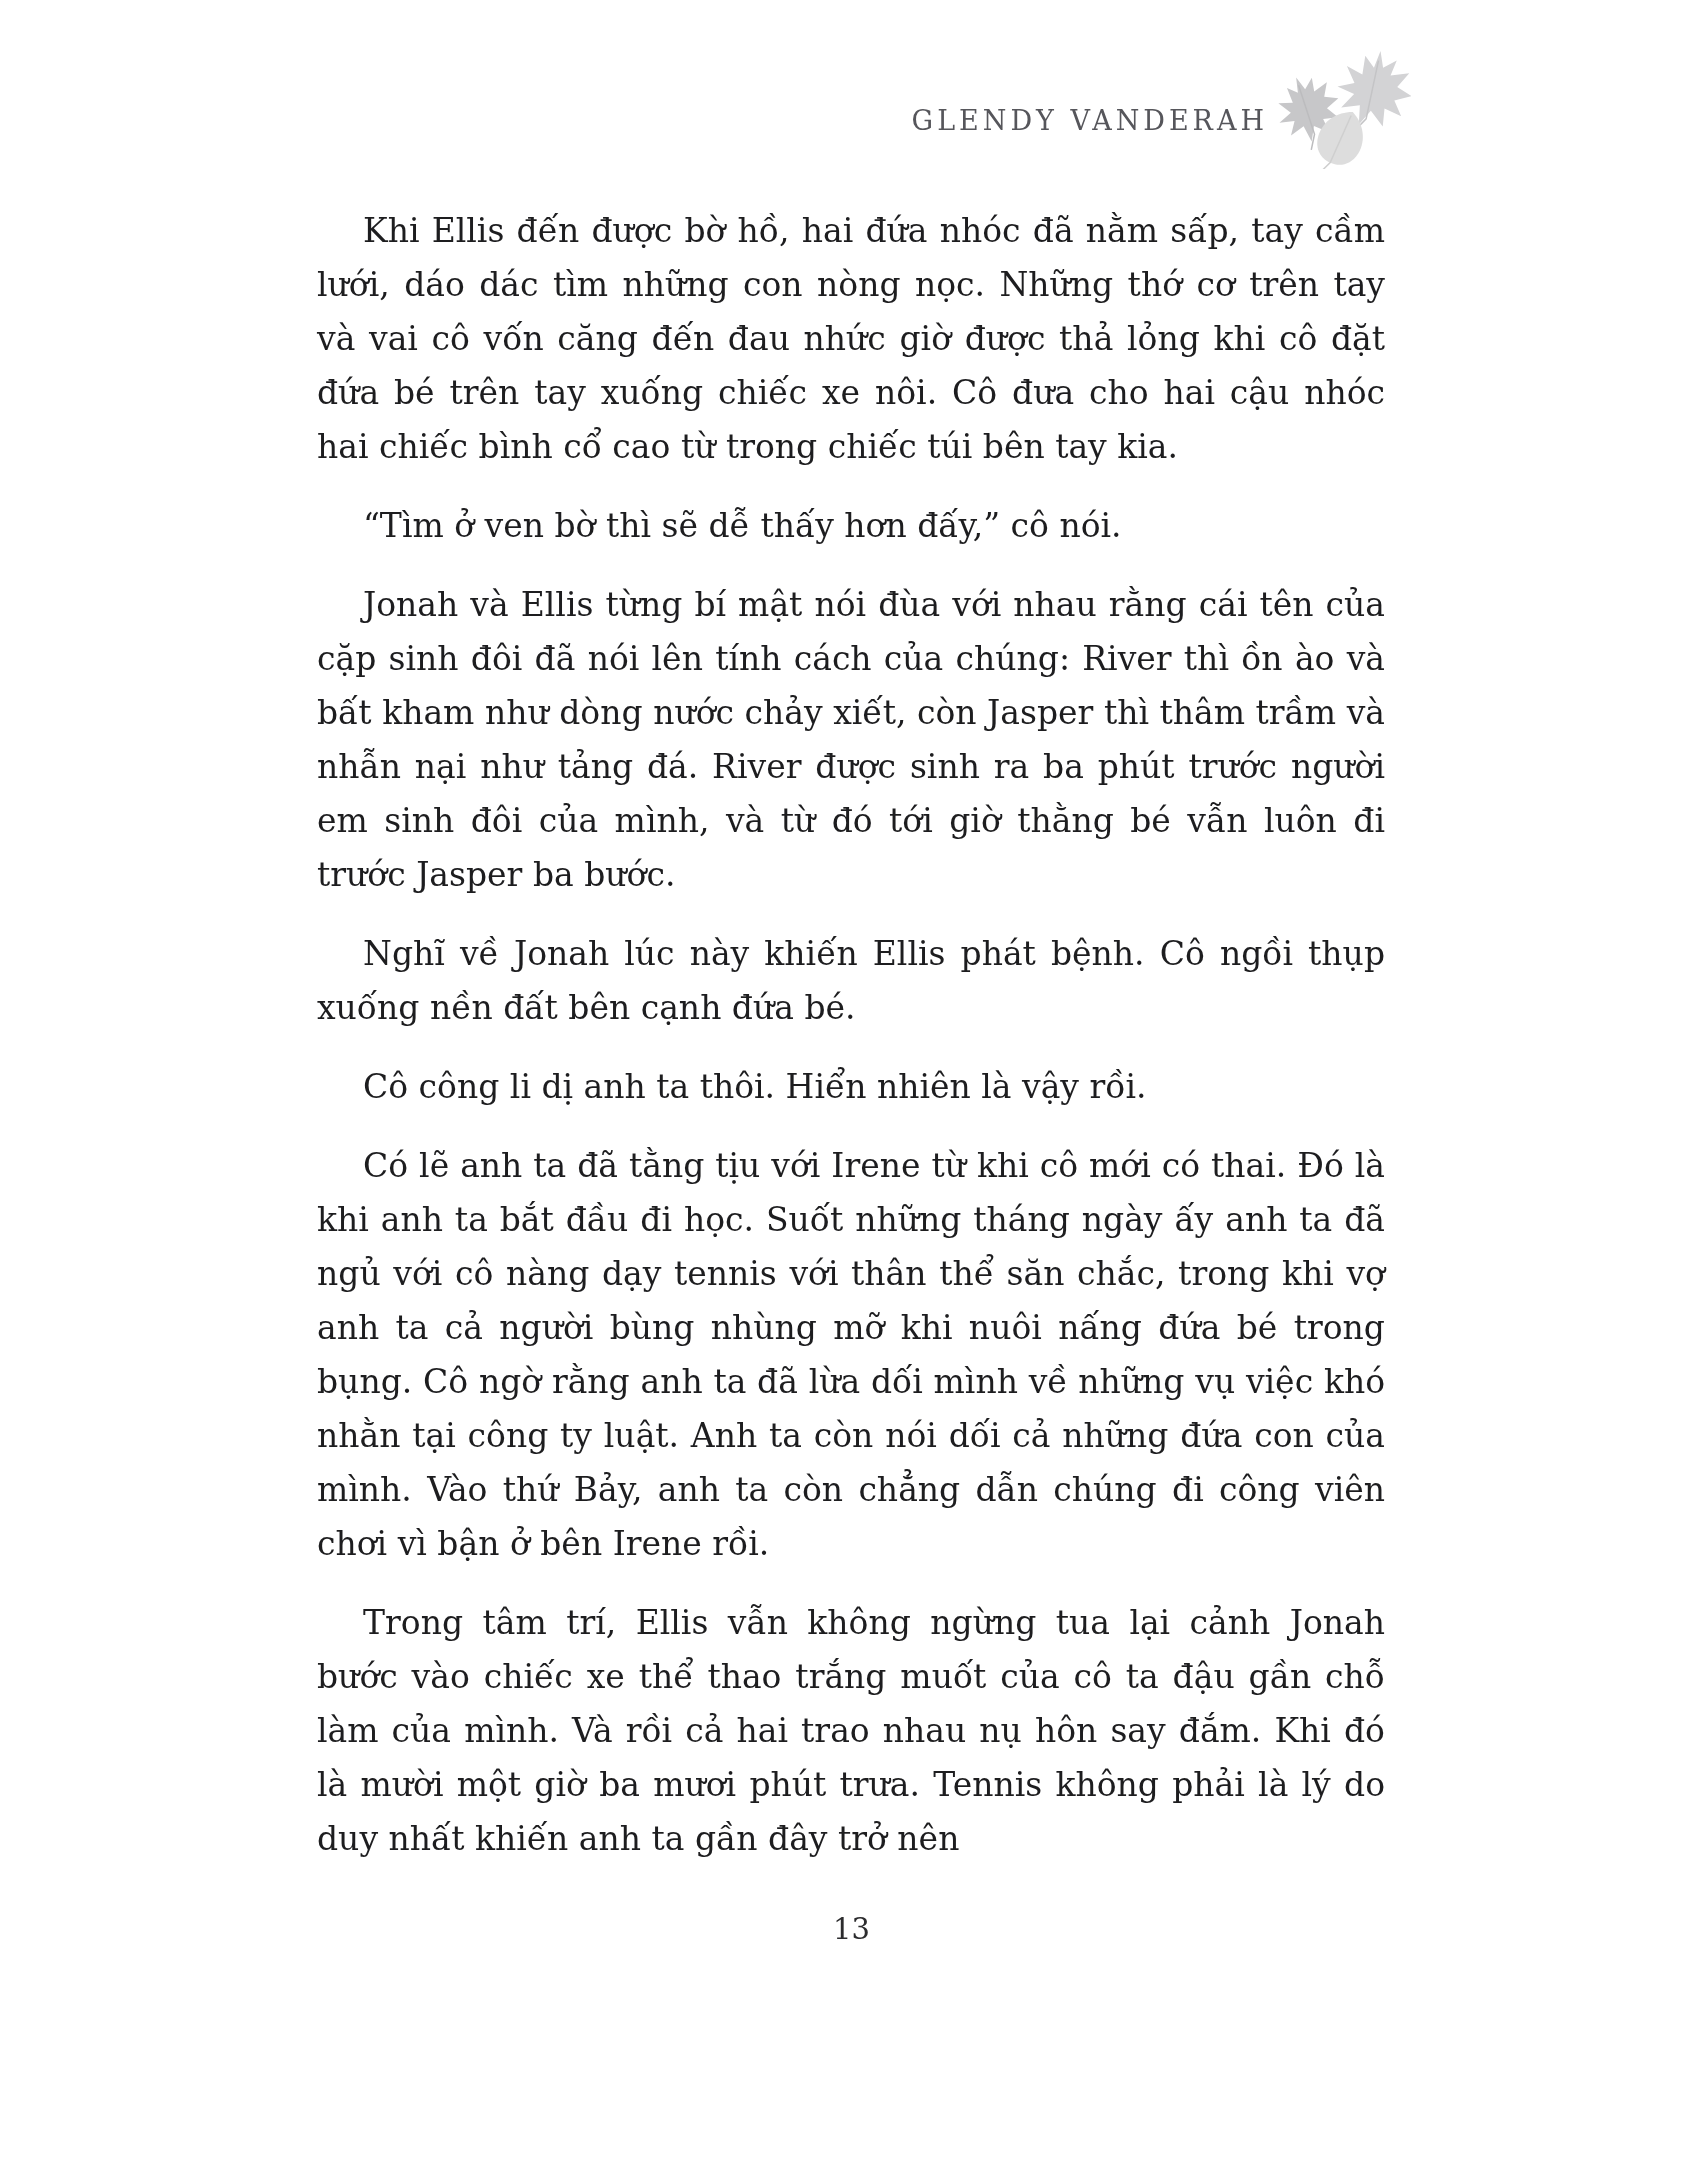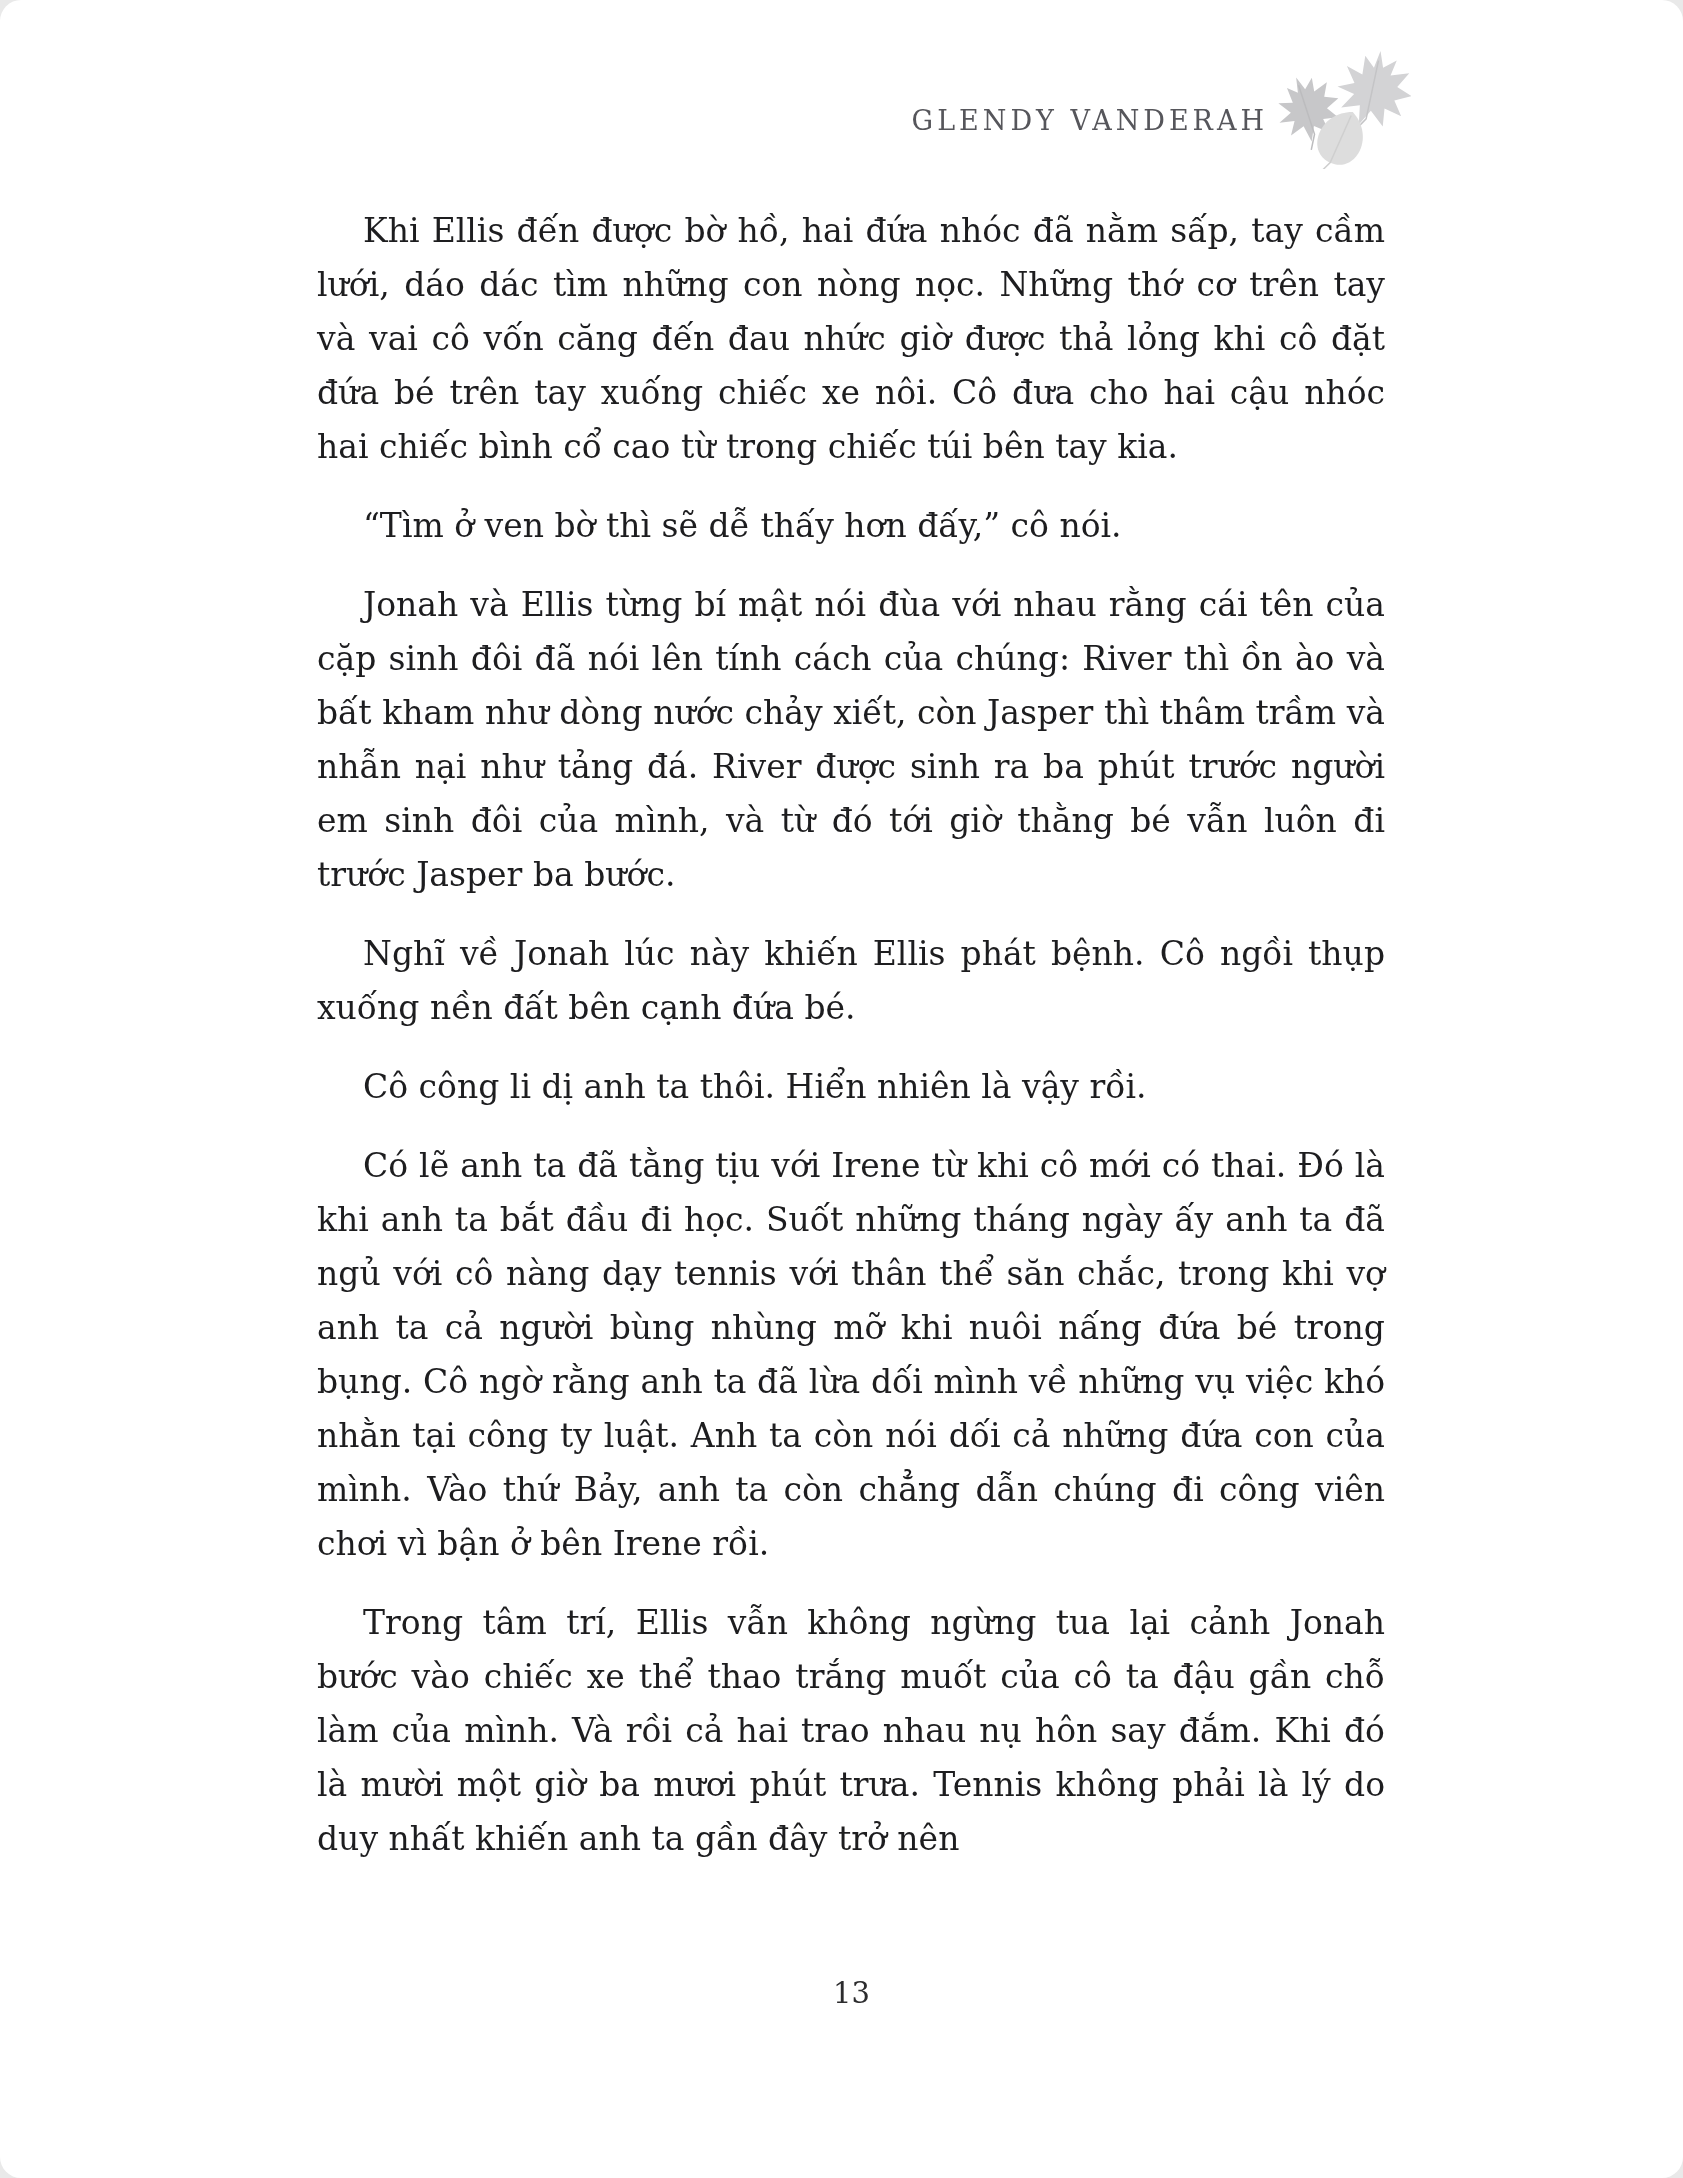--- a/index.html
+++ b/index.html
@@ -4,21 +4,20 @@
 <style>
   html, body { margin: 0; padding: 0; background: #e9e9e9; }
   .page {
     position: relative;
     width: 1683px;
     height: 2178px;
     margin: 0 auto;
     background: #ffffff;
     font-family: "DejaVu Serif", "Liberation Serif", serif;
     overflow: hidden;
-    border-radius: 21px;
   }
   .running-header {
     position: absolute;
     top: 48px;
     left: 317px;
     width: 1094px;
     height: 124px;
     display: flex;
     justify-content: flex-end;
     align-items: center;
@@ -42,21 +41,21 @@
     font-size: 33px;
     line-height: 54px;
     text-align: justify;
   }
   .content p {
     margin: 0 1px 25px 0;
     text-indent: 46px;
   }
   .page-number {
     position: absolute;
-    top: 1976px;
+    top: 1912px;
     left: 317px;
     width: 1069px;
     text-align: center;
     font-size: 29px;
     color: #2c2c2e;
   }
 </style>
 </head>
 <body>
 

